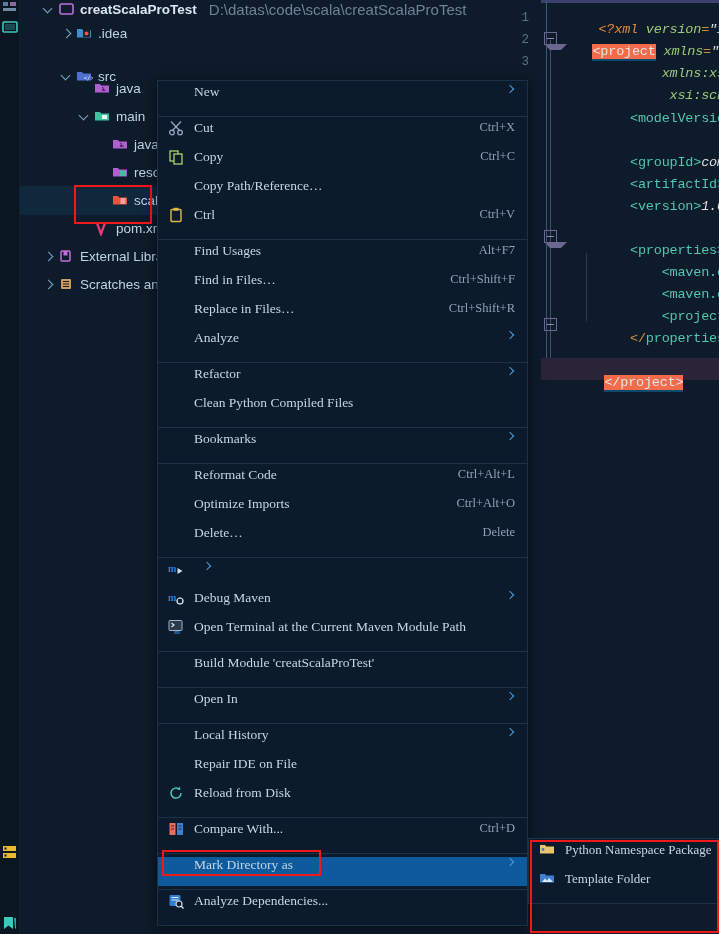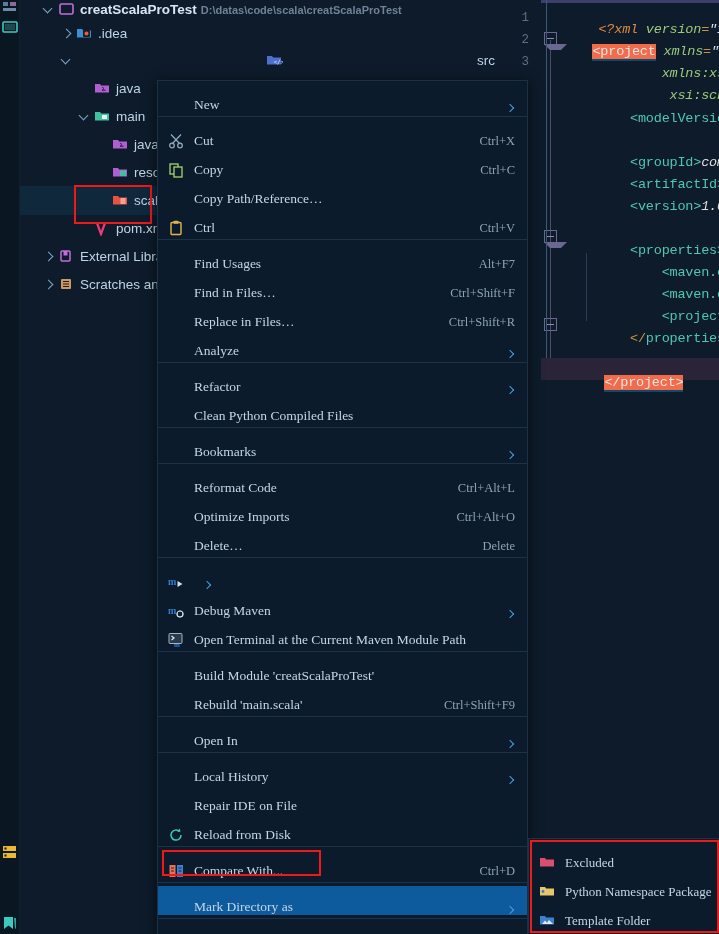--- a/index.html
+++ b/index.html
@@ -49,21 +49,21 @@
   }
   .twist.right::after { transform: rotate(-45deg); }
   .twist.down::after  { transform: rotate(45deg); top: 2px; left: 2px; }
   .twist.blank::after { display: none; }
 
   .ficon { width: 17px; height: 15px; flex: 0 0 17px; margin-right: 5px; position: relative; }
   .ficon svg { display: block; }
 
   .tname { font-weight: 400; }
   .tname.bold { font-weight: 700; color: #d7e6f2; }
-  .tpath { color: #6f8296; font-size: 11px; margin-left: 4px; font-weight: 700; }
+  .tpath { color: #6f8296; font-size: 15px; margin-left: 12px; font-weight: 400; }
 
   .red-box {
     position: absolute; border: 2px solid #f01818; pointer-events: none;
   }
 
   
   .editor {
     position: absolute; left: 495px; top: 0; width: 224px; height: 934px;
     background: #0d1b2a; overflow: hidden;
   }
@@ -110,21 +110,21 @@
   .caret-underline { border-bottom: 2px solid #0c4a6e; }
 
   
   .ctxmenu {
     position: absolute; left: 157px; top: 80px; width: 371px;
     background: #0b1b2b; border: 1px solid #1b3148;
     box-shadow: 0 2px 12px rgba(0,0,0,.55);
     padding: 3px 0 3px 0;
   }
   .mi {
-    position: relative; height: 29px; display: flex; align-items: flex-end;
+    position: relative; height: 29px; display: flex; align-items: flex-start;
     padding-left: 10px; padding-right: 12px;
     font-family: "Liberation Serif", serif;
     font-size: 13.5px; color: #c5d6e6; white-space: nowrap;
   }
   .mi.highlight { background: #0d5a9d; }
   .mi-icon { width: 20px; flex: 0 0 20px; height: 16px; margin-right: 6px; position: relative; }
   .mi-label { flex: 1 1 auto; }
   .mi-short { color: #8fa3b6; font-size: 12.5px; margin-left: 14px; }
   .mi-arrow {
     margin-left: 10px; width: 8px; height: 10px; position: relative; flex: 0 0 8px;
@@ -201,21 +201,21 @@
       <span class="ficon">
         <svg width="17" height="14" viewBox="0 0 17 14">
           <path d="M1 3 h5 l1.2 1.6 H15 v7 H1 z" fill="#3f8fd0"></path>
           <rect x="7" y="4" width="7" height="7" rx="1" fill="#1c1c28"></rect>
           <circle cx="10.5" cy="7.5" r="2" fill="#e8593f"></circle>
         </svg>
       </span>
       <span class="tname">.idea</span>
     </div>
 
-    <div class="trow" style="top:46px; padding-left:40px;justify-content:space-between;">
+    <div class="trow" style="top:62px; padding-left:40px;">
       <span class="twist down"></span>
       <span class="ficon">
         <svg width="17" height="14" viewBox="0 0 17 14">
           <path d="M1 3 h5 l1.2 1.6 H15 v7 H1 z" fill="#4f6fd0"></path>
           <text x="7.5" y="10.5" font-size="6" fill="#dfe8ff" font-family="monospace">&lt;/&gt;</text>
         </svg>
       </span>
       <span class="tname">src</span>
     </div>
 
@@ -515,25 +515,20 @@
         </svg>
       </span>
       <span class="mi-label">Open Terminal at the Current Maven Module Path</span>
     </div>
     <div class="msep"></div>
 
     <div class="mi">
       <span class="mi-icon"></span>
       <span class="mi-label">Build Module 'creatScalaProTest'</span>
     </div>
-    <div class="mi">
-      <span class="mi-icon"></span>
-      <span class="mi-label">Rebuild 'main.scala'</span>
-      <span class="mi-short">Ctrl+Shift+F9</span>
-    </div>
     <div class="msep"></div>
 
     <div class="mi">
       <span class="mi-icon"></span>
       <span class="mi-label">Open In</span>
       <span class="mi-arrow"></span>
     </div>
     <div class="msep"></div>
 
     <div class="mi">
@@ -589,28 +584,20 @@
     </div>
 
   </div>
 
   <div class="red-box" style="left:162px; top:850px; width:159px; height:26px;"></div>
 
   <div class="submenu">
     <div class="mi">
       <span class="mi-icon">
         <svg width="17" height="14" viewBox="0 0 17 14">
-          <path d="M1 3 h5 l1.2 1.6 H15 v7 H1 z" fill="#d94f70"></path>
-        </svg>
-      </span>
-      <span class="mi-label">Excluded</span>
-    </div>
-    <div class="mi">
-      <span class="mi-icon">
-        <svg width="17" height="14" viewBox="0 0 17 14">
           <path d="M1 3 h5 l1.2 1.6 H15 v7 H1 z" fill="#e8c56a"></path>
           <circle cx="4" cy="7.5" r="1.4" fill="#2f7fd0"></circle>
         </svg>
       </span>
       <span class="mi-label">Python Namespace Package</span>
     </div>
     <div class="mi">
       <span class="mi-icon">
         <svg width="17" height="14" viewBox="0 0 17 14">
           <path d="M1 3 h5 l1.2 1.6 H15 v7 H1 z" fill="#3f7fd0"></path>

